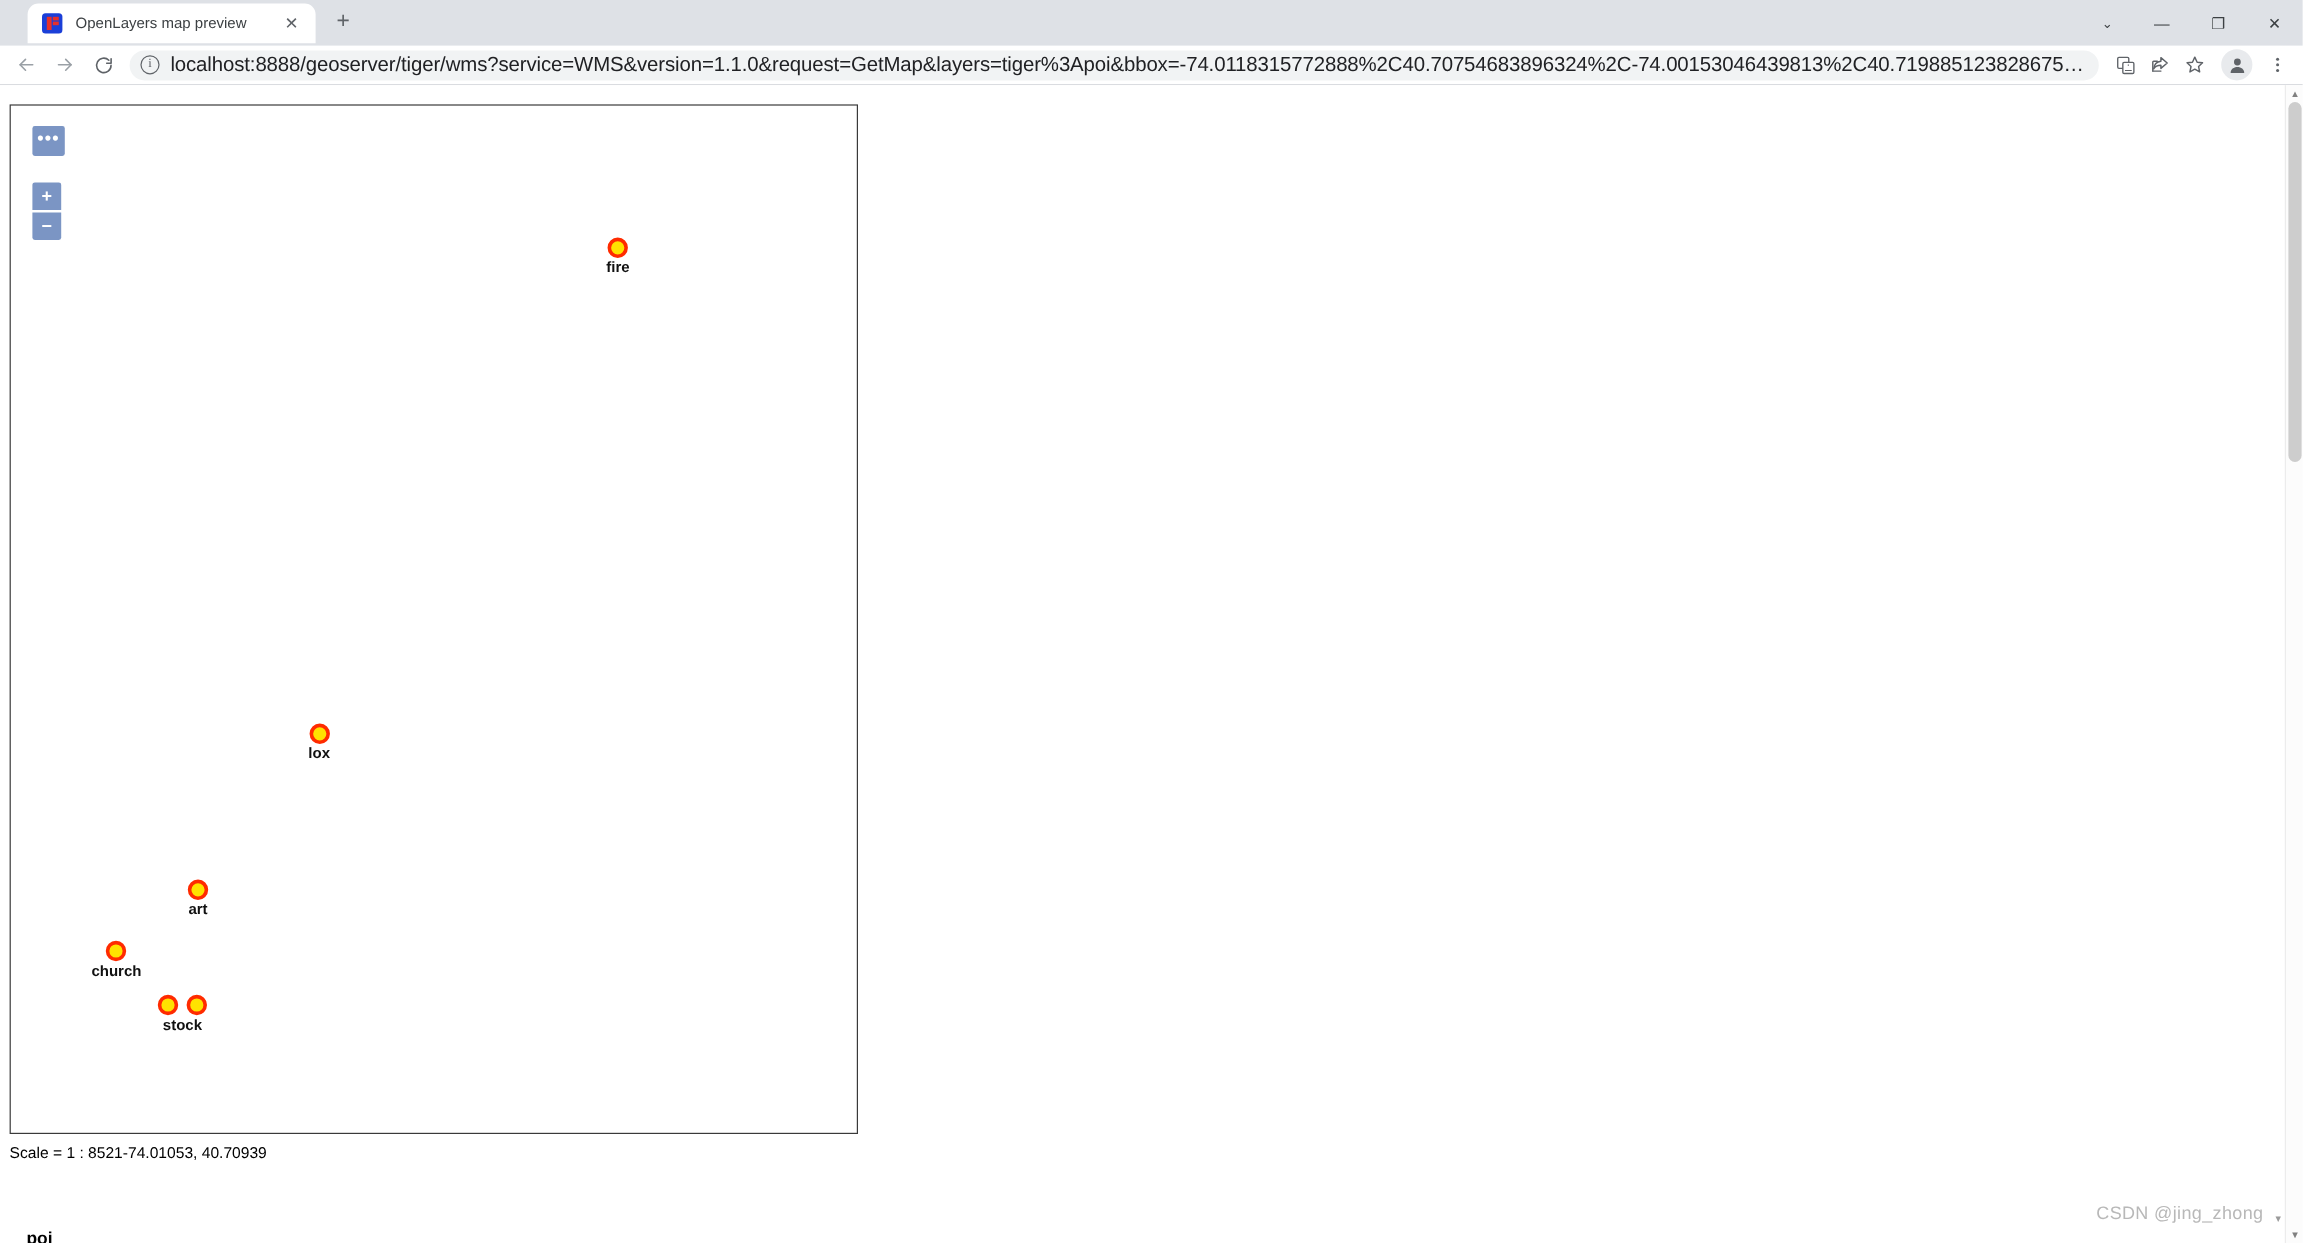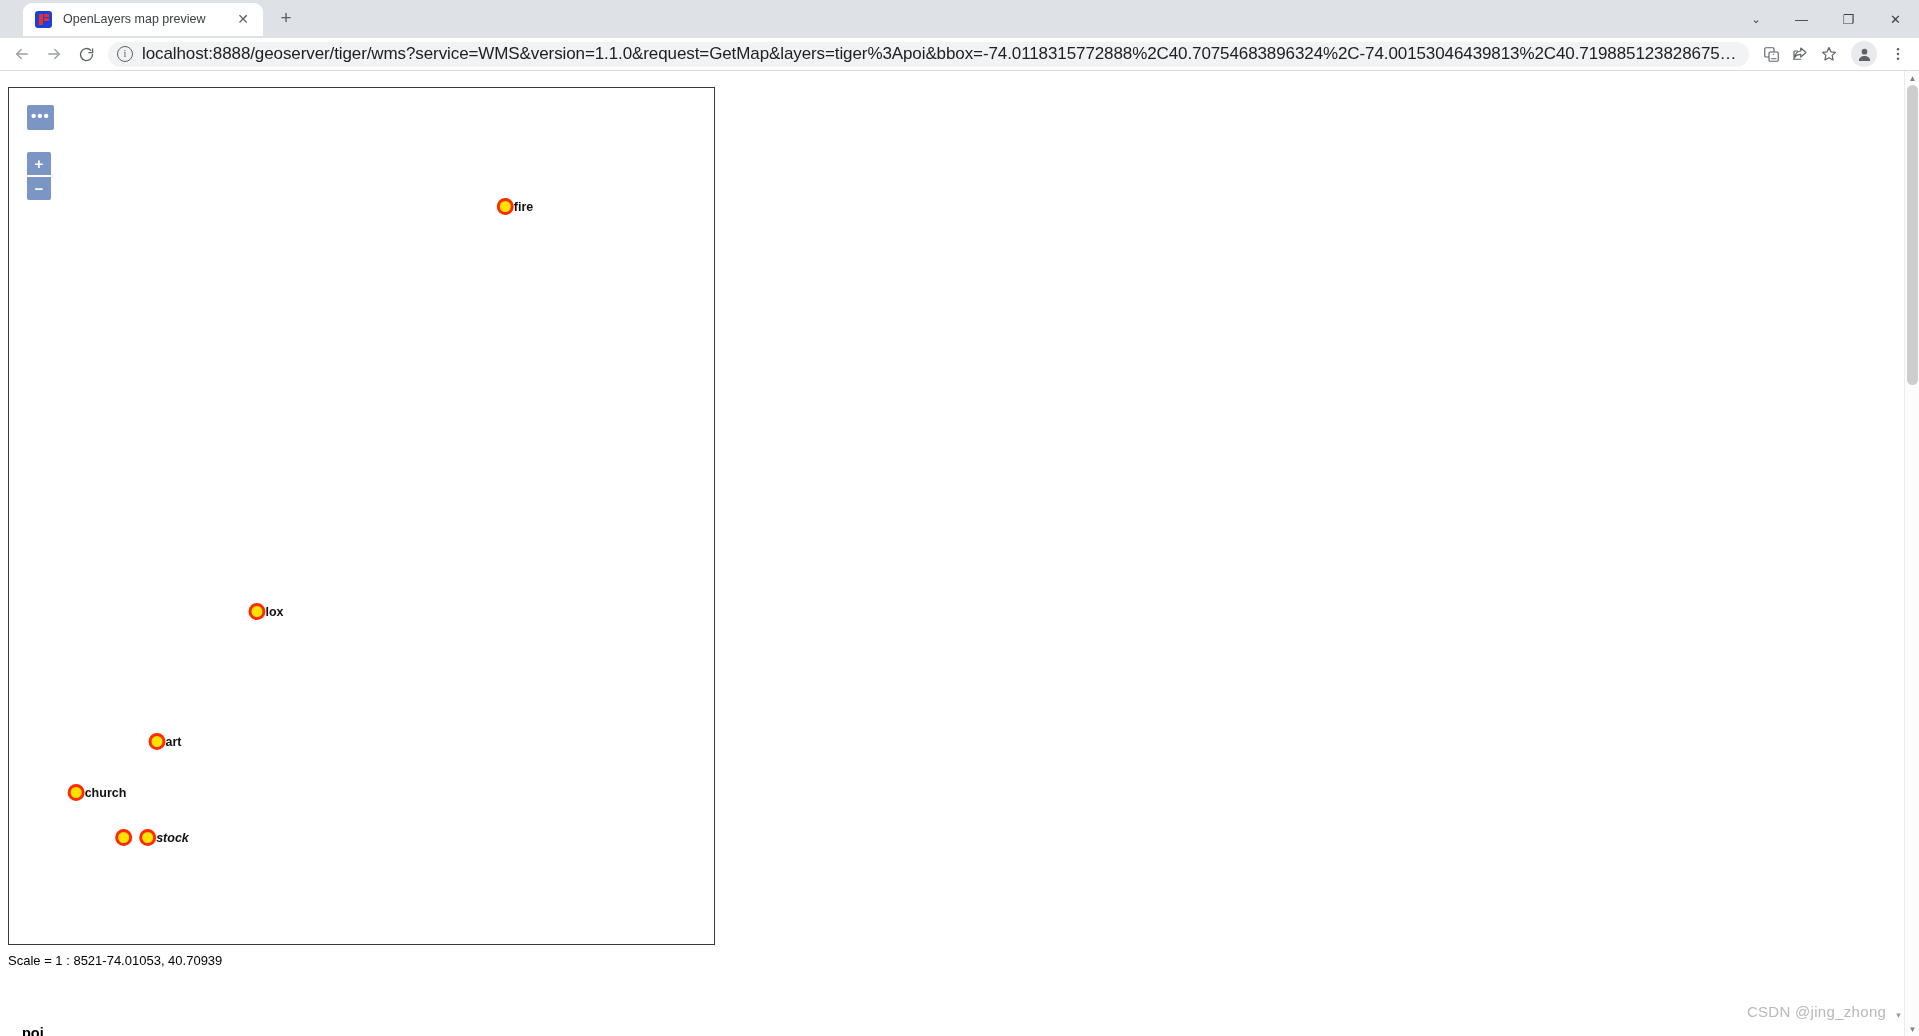--- a/index.html
+++ b/index.html
@@ -219,40 +219,40 @@
     left: 18px; top: 89px;
     width: 24px; height: 23px;
     font-size: 15px;
     border-radius: 0 0 2px 2px;
     line-height: 1;
   }
 
   .feature {
     position: absolute;
     display: flex;
-    flex-direction: row;
+    flex-direction: column;
     align-items: center;
     transform: translate(-50%, 0);
   }
   .marker-dot {
     width: 11px; height: 11px;
     border-radius: 50%;
     background: #ffe200;
     border: 3px solid #ff2b00;
     box-sizing: content-box;
   }
   .feature-label {
     font-size: 12.5px;
     font-weight: bold;
     color: #111;
     margin-top: 1px;
     white-space: nowrap;
     font-family: "Liberation Sans", sans-serif;
   }
-  .feature.pair { flex-direction: row; font-style: italic; }
+  .feature.pair { flex-direction: column; }
   .pair-dots { display: flex; gap: 7px; }
 
   .map-status {
     position: absolute;
     left: 8px;
     top: 880px;
     width: 707px;
     height: 18px;
     display: flex;
     justify-content: flex-start;

